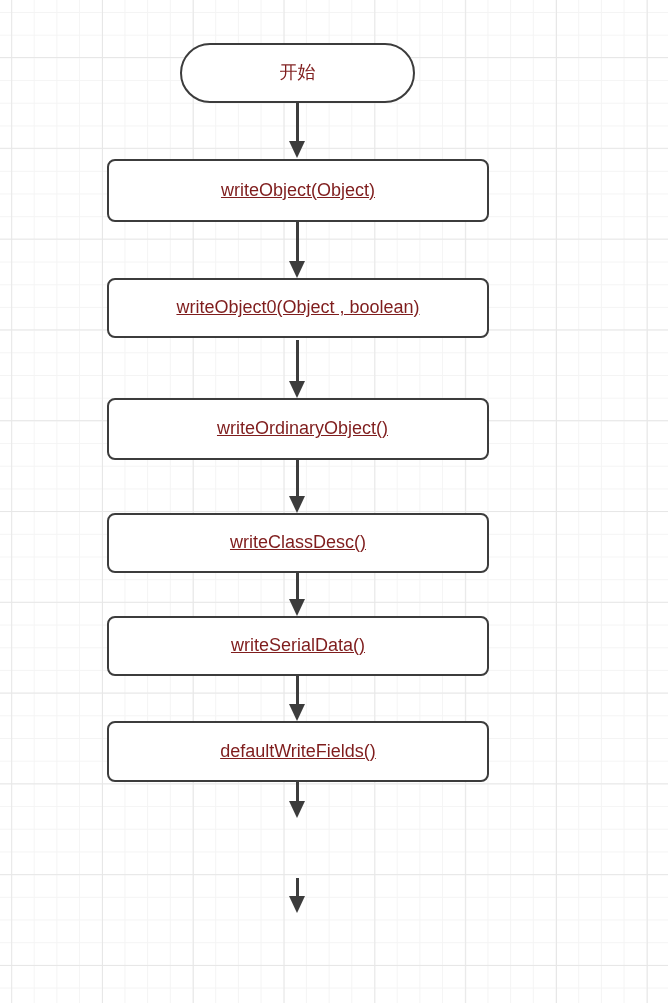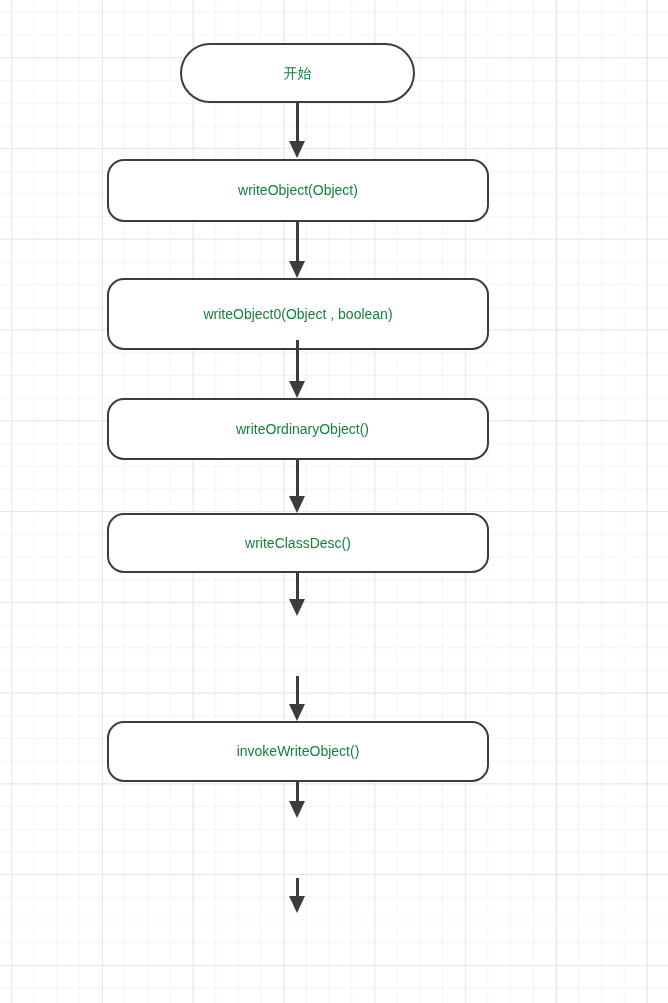--- a/index.html
+++ b/index.html
@@ -30,27 +30,27 @@
       11px 12px;
   }
   .node {
     position: absolute;
     box-sizing: border-box;
     background: #ffffff;
     border: 2.5px solid #3c3c3c;
     display: flex;
     align-items: center;
     justify-content: center;
-    color: #15803d;
-    font-size: 14px;
+    color: #7f1d1d;
+    font-size: 18px;
     text-align: center;
     line-height: 1.2;
   }
   .terminator { border-radius: 30px; }
-  .process    { border-radius: 17px; }
+  .process    { border-radius: 8px; text-decoration: underline; }
   .arrow {
     position: absolute;
     width: 16px;
     display: flex;
     flex-direction: column;
     align-items: center;
   }
   .arrow .shaft {
     width: 3px;
     flex: 1 1 auto;
@@ -70,35 +70,38 @@
 <div class="canvas">
 
   <div class="node terminator" style="left:180px; top:43px;  width:235px; height:60px;">
     <span>开始</span>
   </div>
 
   <div class="node process" style="left:107px; top:159px; width:382px; height:63px;">
     <span>writeObject(Object)</span>
   </div>
 
-  <div class="node process" style="left:107px; top:278px; width:382px; height:72px;">
+  <div class="node process" style="left:107px; top:278px; width:382px; height:60px;">
     <span>writeObject0(Object , boolean)</span>
   </div>
 
   <div class="node process" style="left:107px; top:398px; width:382px; height:62px;padding-left:9px;">
     <span>writeOrdinaryObject()</span>
   </div>
 
   <div class="node process" style="left:107px; top:513px; width:382px; height:60px;text-align:right;">
     <span>writeClassDesc()</span>
   </div>
 
+  <div class="node process" style="left:107px; top:616px; width:382px; height:60px;">
+    <span>writeSerialData()</span>
+  </div>
 
   <div class="node process" style="left:107px; top:721px; width:382px; height:61px;">
-    <span>invokeWriteObject()</span>
+    <span>defaultWriteFields()</span>
   </div>
 
 
 
   <div class="arrow" style="left:289px; top:103px; height:55px;">
     <div class="shaft"></div>
     <div class="head"></div>
   </div>
 
   <div class="arrow" style="left:289px; top:222px; height:56px;">

